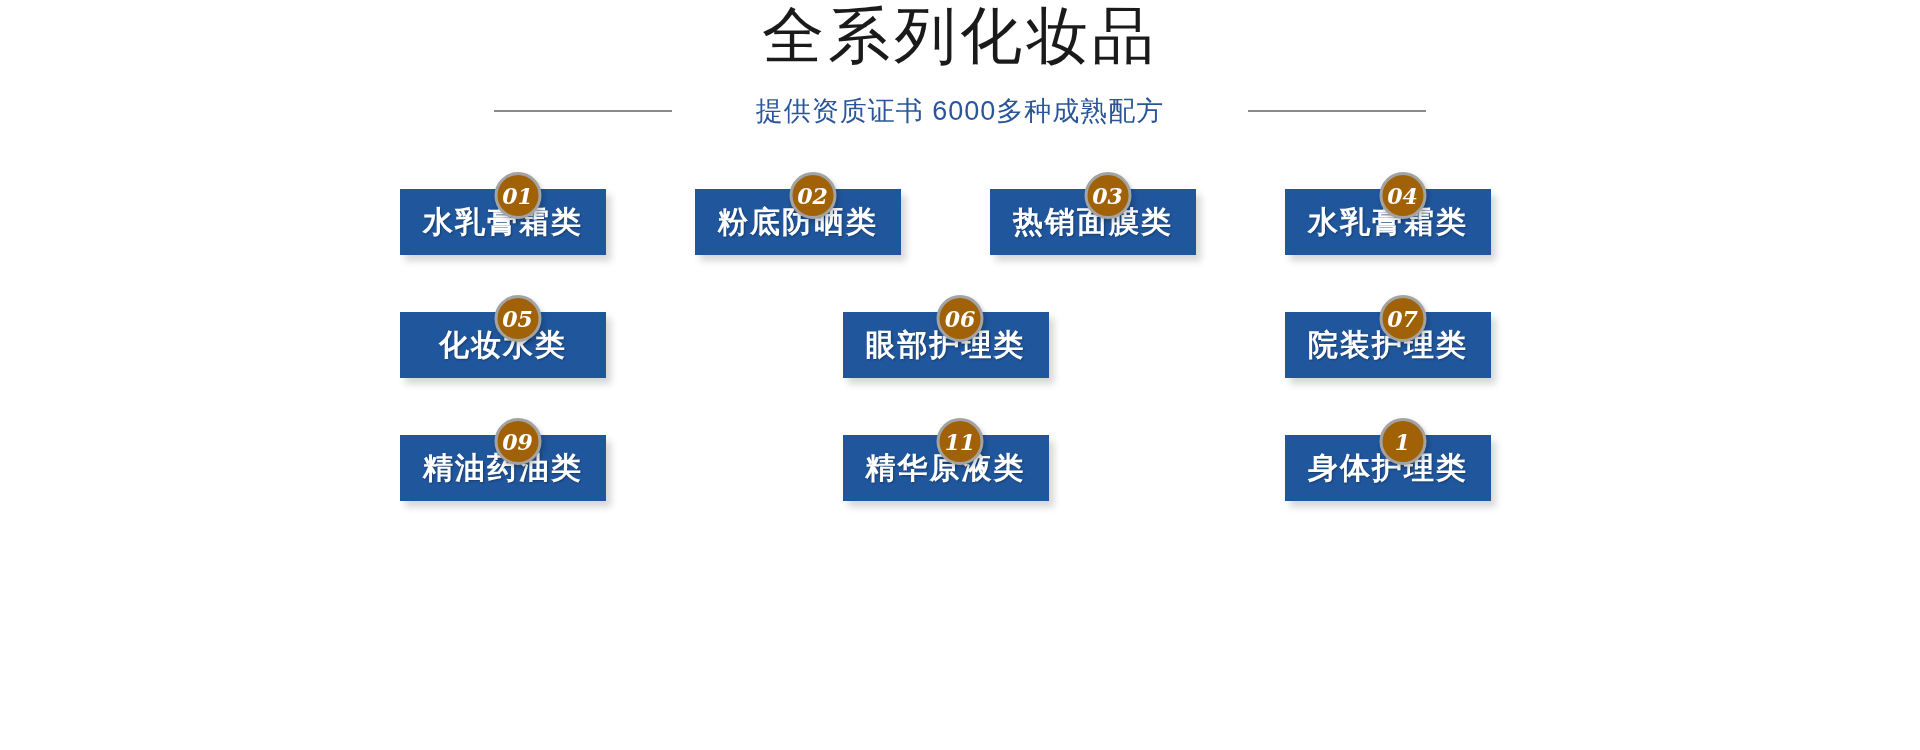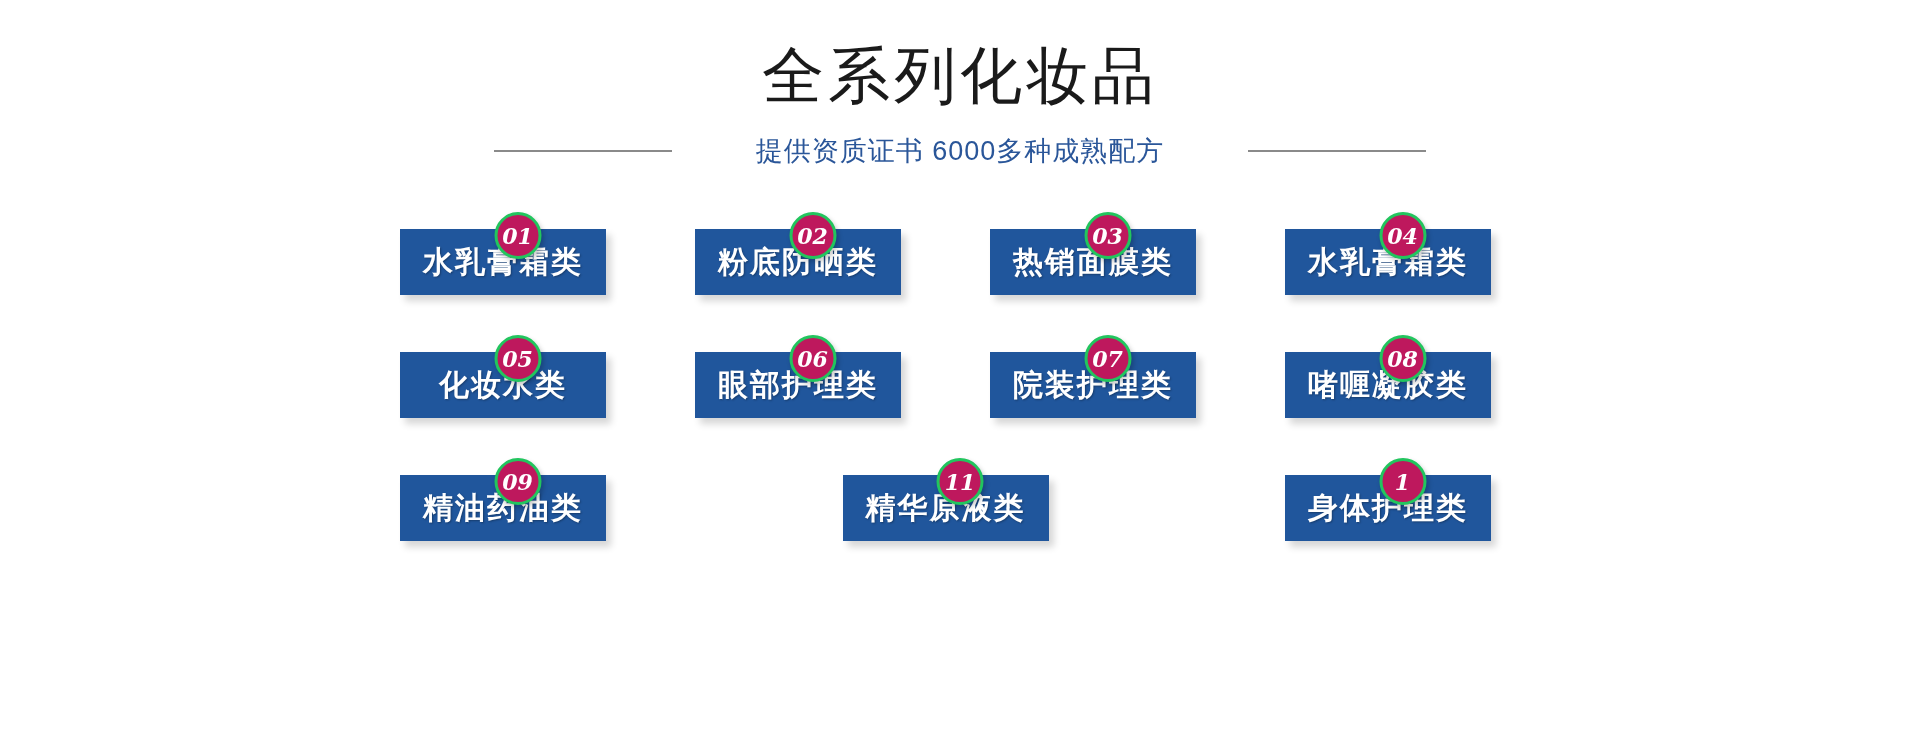--- a/index.html
+++ b/index.html
@@ -18,21 +18,20 @@
   .page {
     position: relative;
     width: 1920px;
     height: 750px;
     background: #ffffff;
   }
 
   
   .header {
     width: 100%;
-    padding-top: 40px;
     text-align: center;
   }
 
   .page-title {
     font-family: "Liberation Sans", "DejaVu Sans", sans-serif;
     font-size: 62px;
     line-height: 72px;
     font-weight: 400;
     color: #1a1a1a;
     letter-spacing: 4px;
@@ -113,22 +112,22 @@
   }
 
   .card-badge {
     position: absolute;
     left: 50%;
     top: 0;
     transform: translateX(-50%);
     width: 47px;
     height: 47px;
     border-radius: 50%;
-    background: #be185d;
-    border: 3px solid #22c55e;
+    background: #a16207;
+    border: 3px solid #a3a3a3;
     box-shadow: 2px 3px 5px rgba(0, 0, 0, 0.22);
     display: flex;
     align-items: center;
     justify-content: center;
     z-index: 3;
   }
 
   .card-badge-text {
     font-family: "DejaVu Serif", "Liberation Serif", serif;
     font-style: italic;
@@ -209,28 +208,20 @@
           </div>
         </div>
         <div class="card">
           <div class="card-box">
             <span class="card-label">院装护理类</span>
           </div>
           <div class="card-badge">
             <span class="card-badge-text">07</span>
           </div>
         </div>
-        <div class="card">
-          <div class="card-box">
-            <span class="card-label">啫喱凝胶类</span>
-          </div>
-          <div class="card-badge">
-            <span class="card-badge-text">08</span>
-          </div>
-        </div>
       </div>
       <div class="grid-row">
         <div class="card">
           <div class="card-box">
             <span class="card-label">精油药油类</span>
           </div>
           <div class="card-badge">
             <span class="card-badge-text">09</span>
           </div>
         </div>

